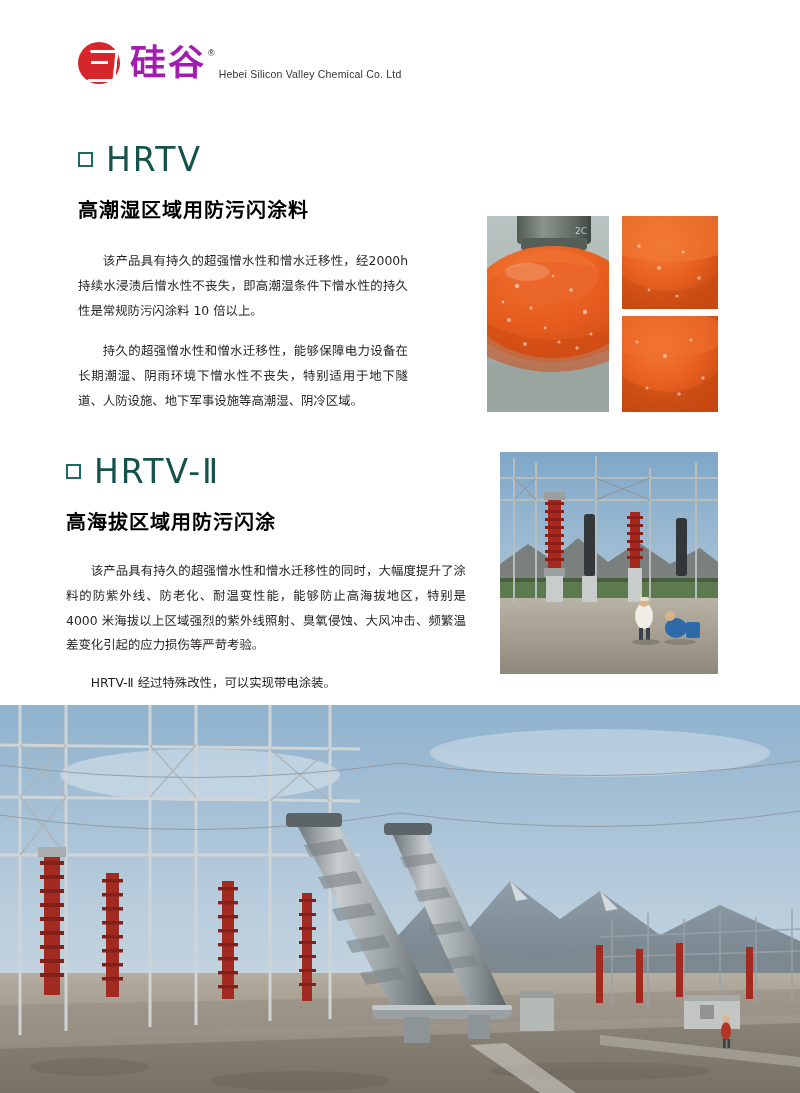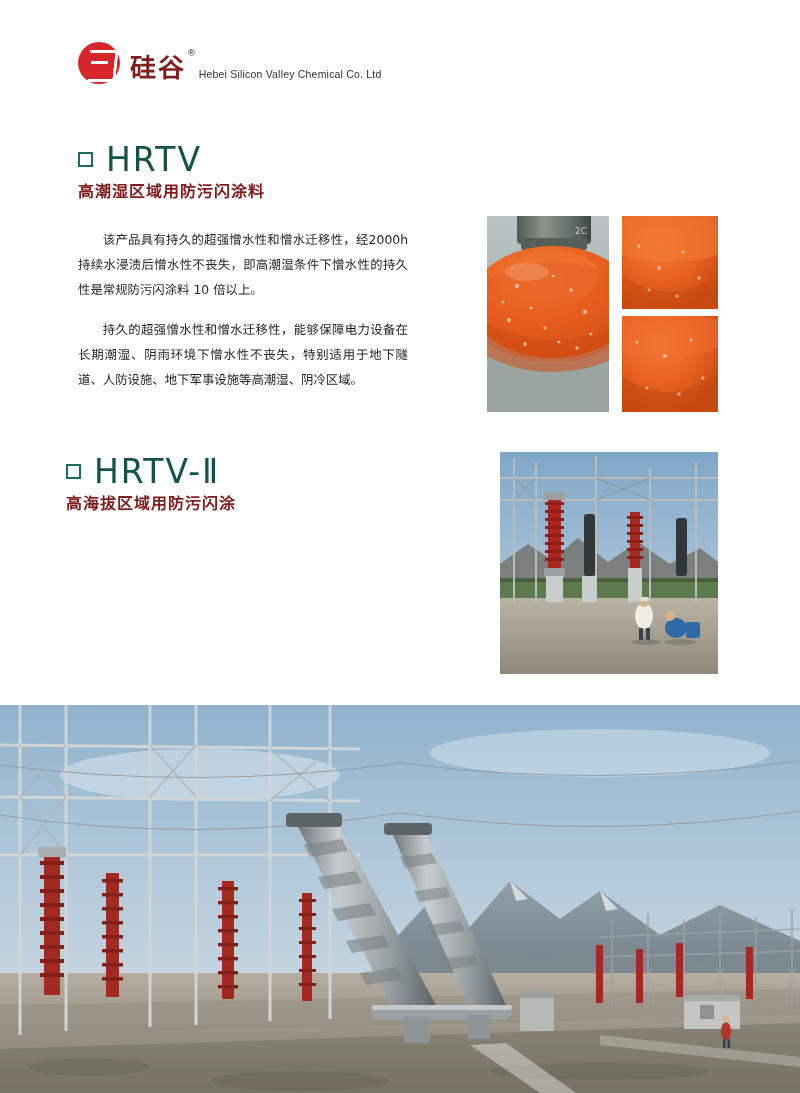--- a/index.html
+++ b/index.html
@@ -50,24 +50,24 @@
   }
   .logo-mark::after {
     content: "";
     position: absolute;
     left: 13px; top: 19px;
     width: 17px; height: 3px;
     background: #ffffff;
   }
   .logo-cn {
     font-family: "DejaVu Sans", "Liberation Sans", sans-serif;
-    font-size: 26px;
+    font-size: 36px;
     font-weight: bold;
     letter-spacing: 2px;
-    color: #7f1d1d;
+    color: #a21caf;
     margin-left: 10px;
     line-height: 1;
     padding-bottom: 3px;
   }
   .logo-reg {
     font-size: 9px;
     color: #231f20;
     margin-left: 2px;
     padding-bottom: 26px;
   }
@@ -95,24 +95,24 @@
   .sec-title {
     font-family: "DejaVu Sans", "Liberation Sans", sans-serif;
     font-size: 33px;
     font-weight: normal;
     color: #13534a;
     letter-spacing: 2px;
     line-height: 1;
   }
   .sec-sub {
     font-family: "DejaVu Sans", "Liberation Sans", sans-serif;
-    font-size: 16px;
+    font-size: 20px;
     font-weight: bold;
-    color: #7f1d1d;
-    margin-top: 2px;
+    color: #000000;
+    margin-top: 18px;
     letter-spacing: 1px;
   }
 
   
   .para {
     font-family: "DejaVu Sans", "Liberation Sans", sans-serif;
     font-size: 12.4px;
     line-height: 2.0;
     color: #231f20;
     text-align: justify;
@@ -291,20 +291,24 @@
     </g>
   </svg>
 </div>
 
 <div id="section-hrtv2">
   <div class="sec-title-row">
     <span class="sq-bullet"></span>
     <span class="sec-title">HRTV-Ⅱ</span>
   </div>
   <div class="sec-sub">高海拔区域用防污闪涂</div>
+  <div class="body">
+    <p class="para">该产品具有持久的超强憎水性和憎水迁移性的同时，大幅度提升了涂料的防紫外线、防老化、耐温变性能，能够防止高海拔地区，特别是 4000 米海拔以上区域强烈的紫外线照射、臭氧侵蚀、大风冲击、频繁温差变化引起的应力损伤等严苛考验。</p>
+    <p class="para">HRTV-Ⅱ 经过特殊改性，可以实现带电涂装。</p>
+  </div>
 </div>
 
 <div class="img2">
   <svg width="218" height="222" viewBox="0 0 218 222">
     <defs>
       <linearGradient id="sky2" x1="0" y1="0" x2="0" y2="1">
         <stop offset="0%" stop-color="#7fa7c8"></stop>
         <stop offset="60%" stop-color="#a9c3d6"></stop>
         <stop offset="100%" stop-color="#c6d3da"></stop>
       </linearGradient>

